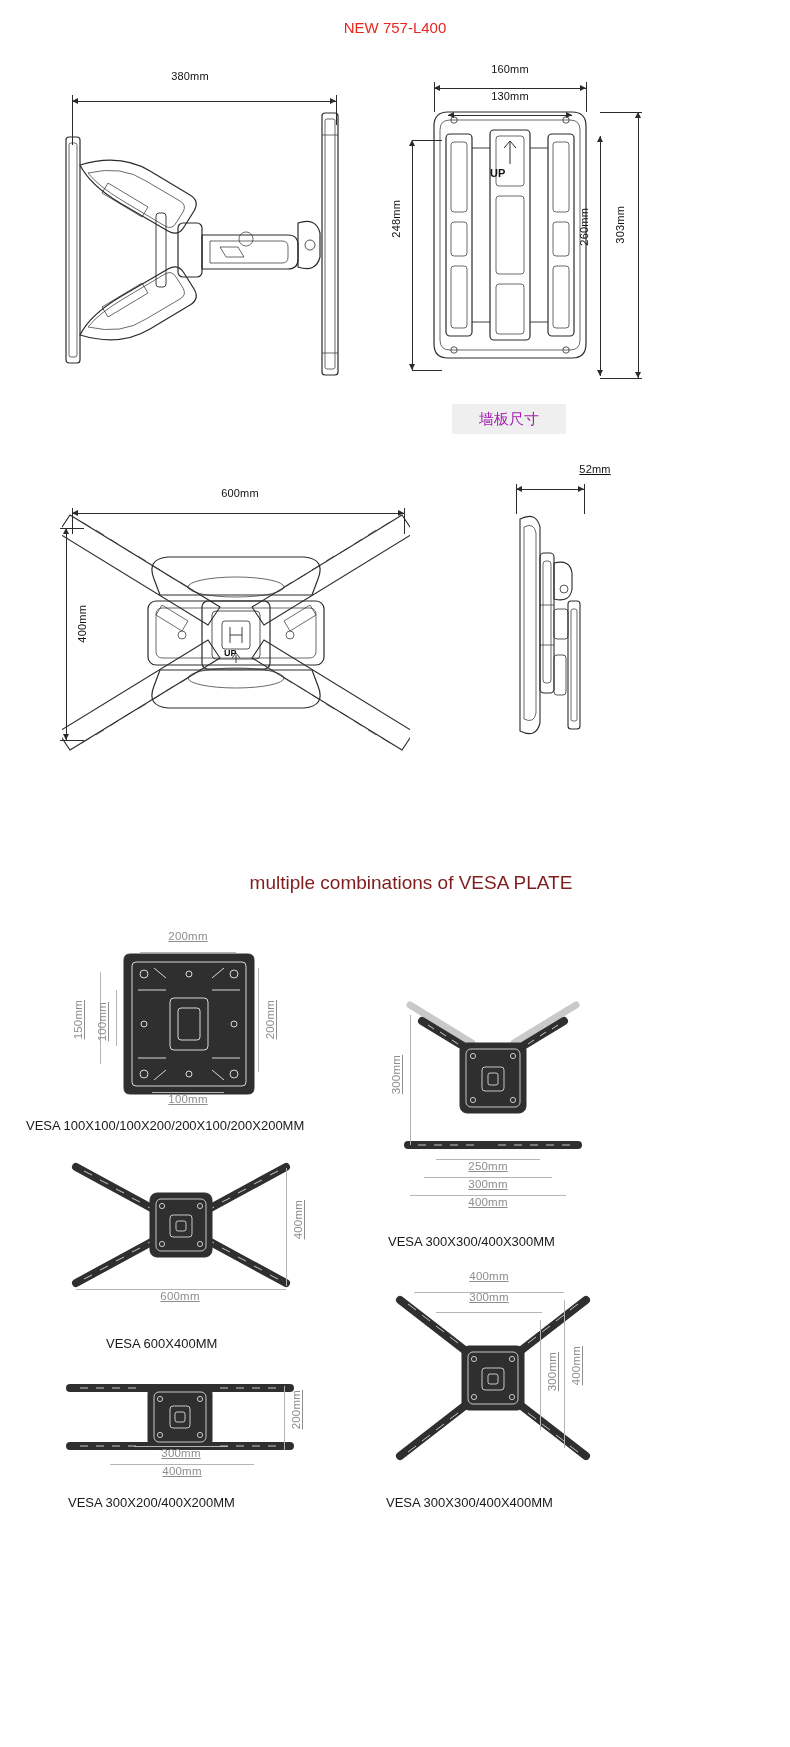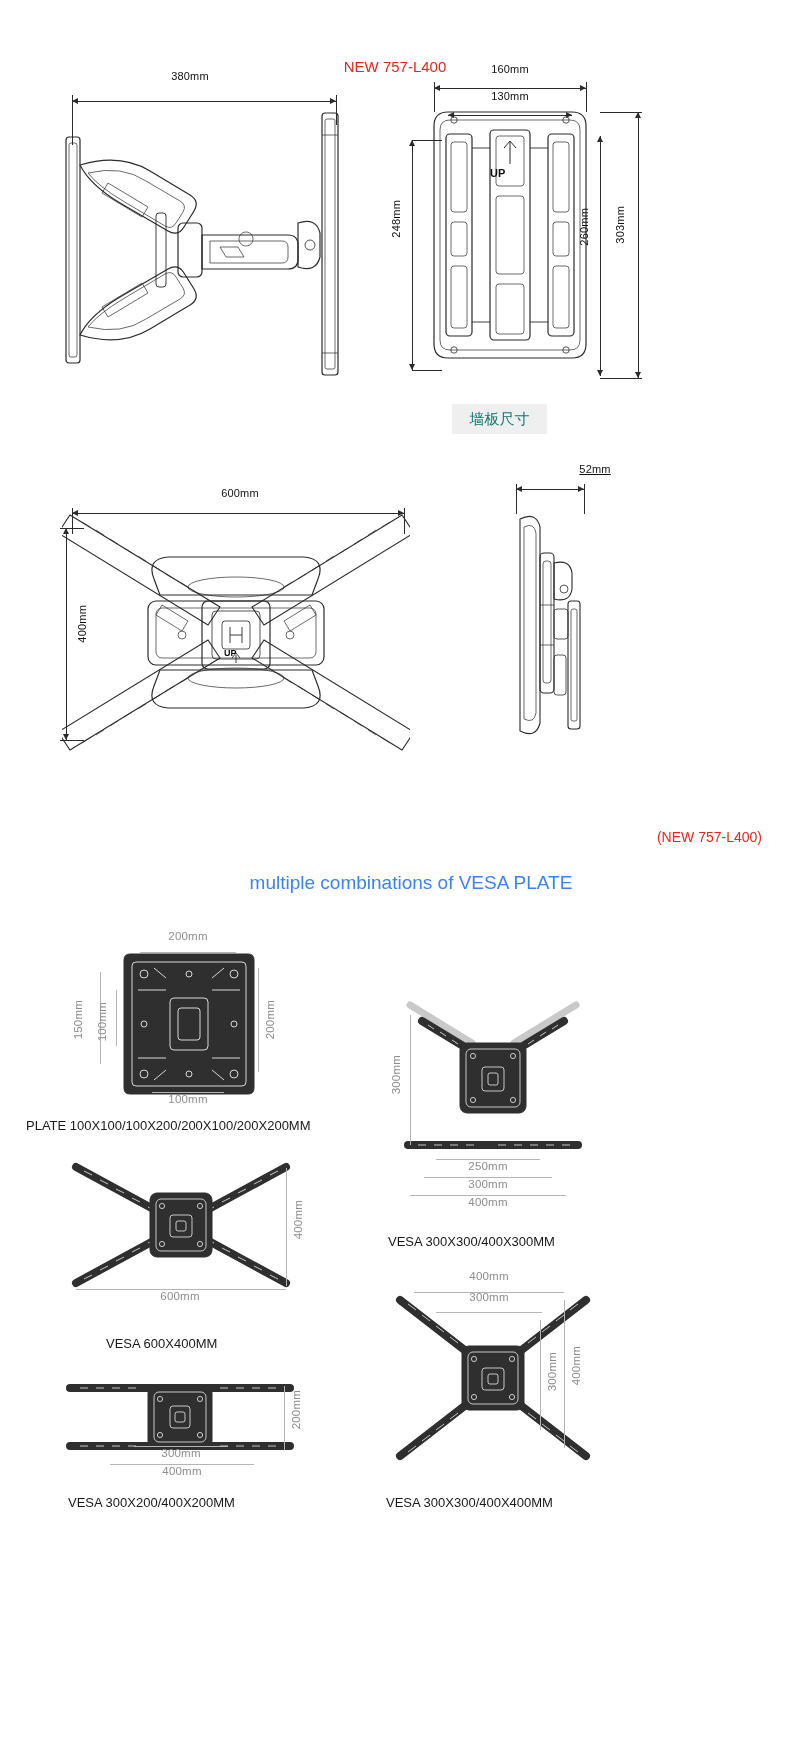--- a/index.html
+++ b/index.html
@@ -11,46 +11,46 @@
     font-family: "Liberation Sans", sans-serif;
     color: #111;
     position: relative;
     overflow: hidden;
   }
   .page { position: relative; width: 790px; height: 1747px; }
 
   
   .abs { position: absolute; }
   .red { color: #e8261c; }
-  .pink { color: #3b82f6; padding-left: 32px; }
-  .gray { color: #8d8d8d; }
+  .pink { color: #7f1d1d; padding-left: 32px; }
+  .gray { color: #8d8d8d; text-decoration: underline; }
   .center { text-align: center; }
   .lbl { font-size: 11px; letter-spacing: .2px; }
 
   .vert { writing-mode: vertical-rl; text-orientation: mixed; transform: rotate(180deg); }
 
   
   .dimline-h { position:absolute; height:0; border-top:1px solid #2b2b2b; }
   .dimline-v { position:absolute; width:0; border-left:1px solid #2b2b2b; }
   .tick-v { position:absolute; width:0; border-left:1px solid #2b2b2b; }
   .tick-h { position:absolute; height:0; border-top:1px solid #2b2b2b; }
   .dimline-h.gray2 { border-top-color:#b5b5b5; }
   .dimline-v.gray2 { border-left-color:#b5b5b5; }
 
   .arrowL, .arrowR, .arrowU, .arrowD { position:absolute; width:0; height:0; }
   .arrowL { border-top:3px solid transparent; border-bottom:3px solid transparent; border-right:6px solid #2b2b2b; }
   .arrowR { border-top:3px solid transparent; border-bottom:3px solid transparent; border-left:6px solid #2b2b2b; }
   .arrowU { border-left:3px solid transparent; border-right:3px solid transparent; border-bottom:6px solid #2b2b2b; }
   .arrowD { border-left:3px solid transparent; border-right:3px solid transparent; border-top:6px solid #2b2b2b; }
 
   
-  #title-main { top: 19px; left: 0; width: 790px; font-size: 15px; margin-top: 39px; }
+  #title-main { top: 19px; left: 0; width: 790px; font-size: 15px; }
   #wallplate-badge {
-    top: 404px; left: 452px; width: 95px; height: 30px;
-    background: #efefef; color: #0f766e; font-size: 15px;
+    top: 404px; left: 452px; width: 114px; height: 30px;
+    background: #efefef; color: #a21caf; font-size: 15px;
     display: flex; align-items: center; justify-content: center;
   }
   #vesa-list { top: 784px; left: 22px; width: 700px; font-size: 13.5px; line-height: 20px; }
   #model-tag { top: 829px; left: 0; width: 762px; text-align: right; font-size: 14px; }
   #combo-title { top: 872px; left: 0; width: 790px; text-align: center; font-size: 19px; }
   #combo-sub { top: 908px; left: 0; width: 790px; text-align: center; font-size: 14.5px; color:#222; }
 
   
   .caption { position:absolute; font-size: 13px; color:#1a1a1a; }
 
@@ -248,21 +248,20 @@
     </svg>
   </div>
 
   <div class="abs lbl center" style="left:540px; top:463px; width:110px;text-decoration:underline;">52mm</div>
   <div class="dimline-h" style="left:516px; top:489px; width:68px;"></div>
   <div class="arrowL" style="left:516px; top:486px;"></div>
   <div class="arrowR" style="left:578px; top:486px;"></div>
   <div class="tick-v" style="left:516px; top:484px; height:30px;"></div>
   <div class="tick-v" style="left:584px; top:484px; height:30px;"></div>
 
-  <div class="abs red" id="model-tag">(NEW 757-L400)</div>
 
   <div class="abs pink" id="combo-title">multiple combinations of VESA PLATE</div>
 
   <div class="art" style="left:118px; top:950px;">
     <svg width="142" height="148" viewBox="0 0 142 148">
       <g fill="#2f2f2f" stroke="#2f2f2f">
         <path d="M6 10 q0 -6 6 -6 h118 q6 0 6 6 v128 q0 6 -6 6 h-118 q-6 0 -6 -6 z"></path>
       </g>
       <g fill="none" stroke="#d8d8d8" stroke-width="1">
         <rect x="14" y="12" width="114" height="124" rx="4"></rect>
@@ -285,21 +284,21 @@
   <div class="abs lbl gray center" style="left:140px; top:930px; width:96px; font-size:11.5px;">200mm</div>
   <div class="dimline-h gray2" style="left:140px; top:952px; width:96px;"></div>
   <div class="abs lbl gray vert" style="left:72px; top:1000px; font-size:11.5px;">150mm</div>
   <div class="dimline-v gray2" style="left:100px; top:972px; height:92px;"></div>
   <div class="abs lbl gray vert" style="left:96px; top:1002px; font-size:11.5px;">100mm</div>
   <div class="dimline-v gray2" style="left:116px; top:990px; height:56px;"></div>
   <div class="abs lbl gray vert" style="left:264px; top:1000px; font-size:11.5px;">200mm</div>
   <div class="dimline-v gray2" style="left:258px; top:968px; height:104px;"></div>
   <div class="abs lbl gray center" style="left:144px; top:1093px; width:88px; font-size:11.5px;">100mm</div>
   <div class="dimline-h gray2" style="left:152px; top:1092px; width:72px;"></div>
-  <div class="caption" style="left:26px; top:1118px;">PLATE 100X100/100X200/200X100/200X200MM</div>
+  <div class="caption" style="left:26px; top:1118px;">VESA 100X100/100X200/200X100/200X200MM</div>
 
   <div class="art" style="left:398px; top:995px;">
     <svg width="190" height="190" viewBox="0 0 190 190">
 
       <g fill="none" stroke="#c9c9c9" stroke-width="7" stroke-linecap="round">
         <path d="M12 10 l62 38"></path>
           <path d="M178 10 l-62 38"></path>
       </g>
       <g fill="none" stroke="#2f2f2f" stroke-width="8" stroke-linecap="round">
         <path d="M24 26 l56 34"></path>

